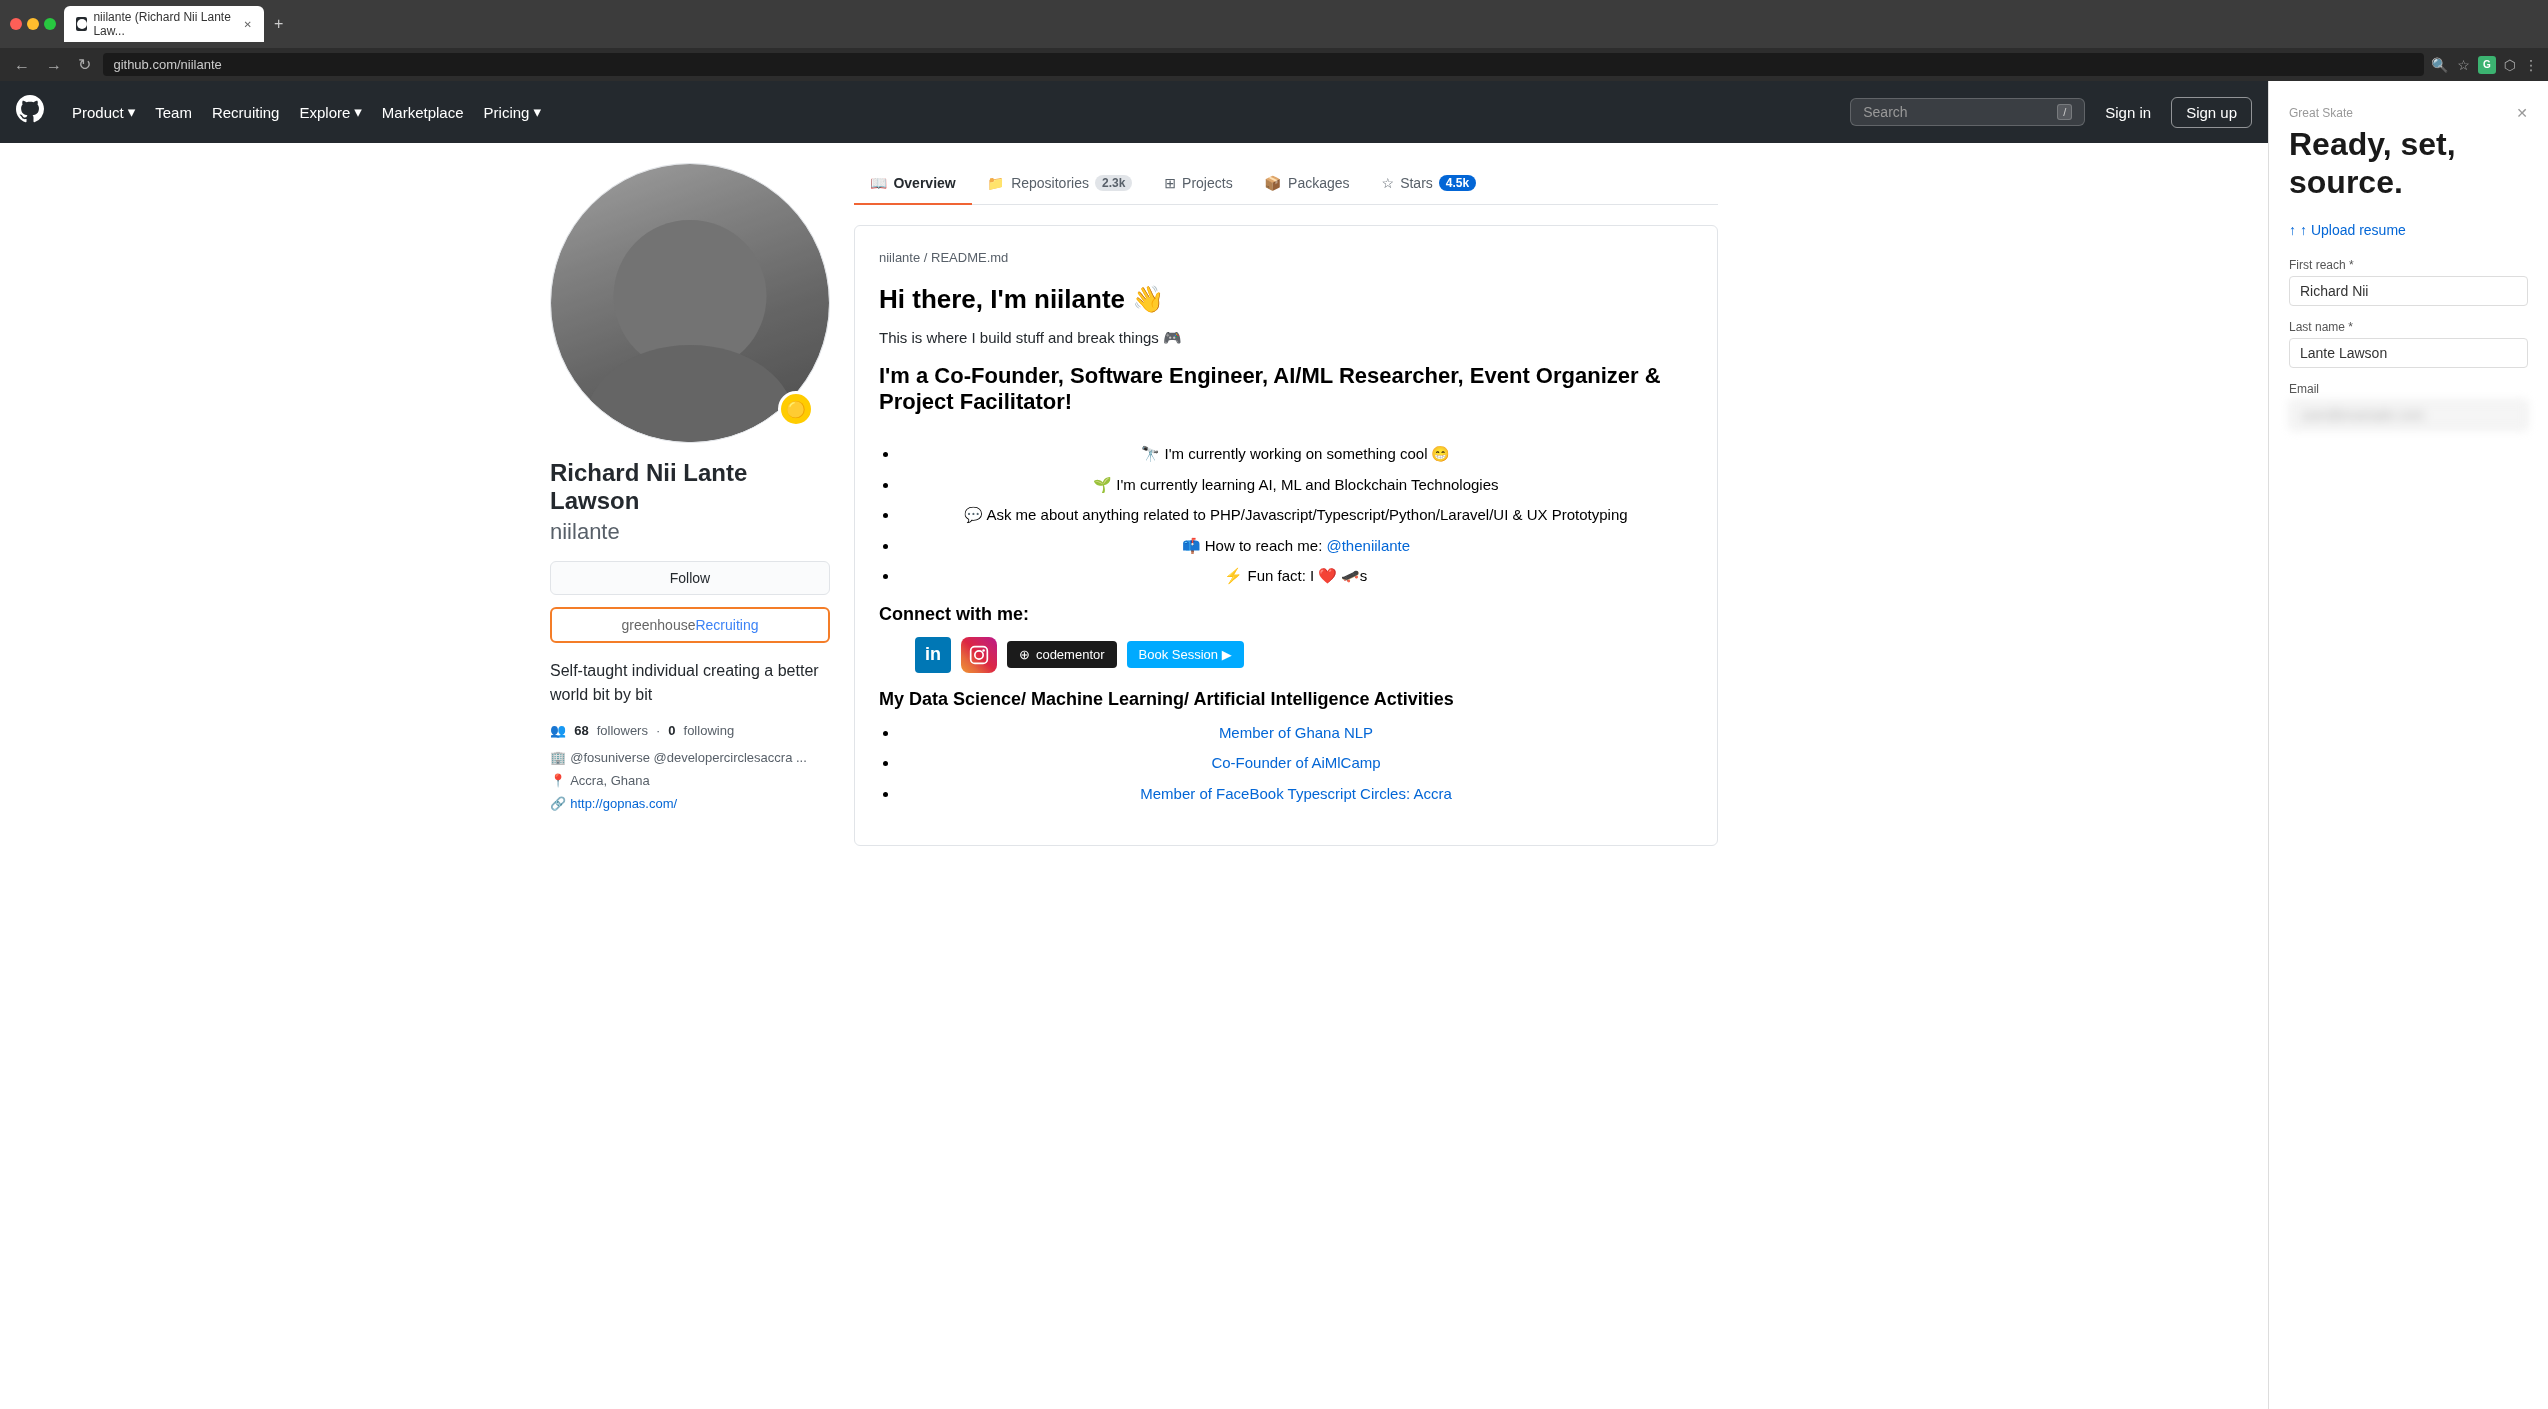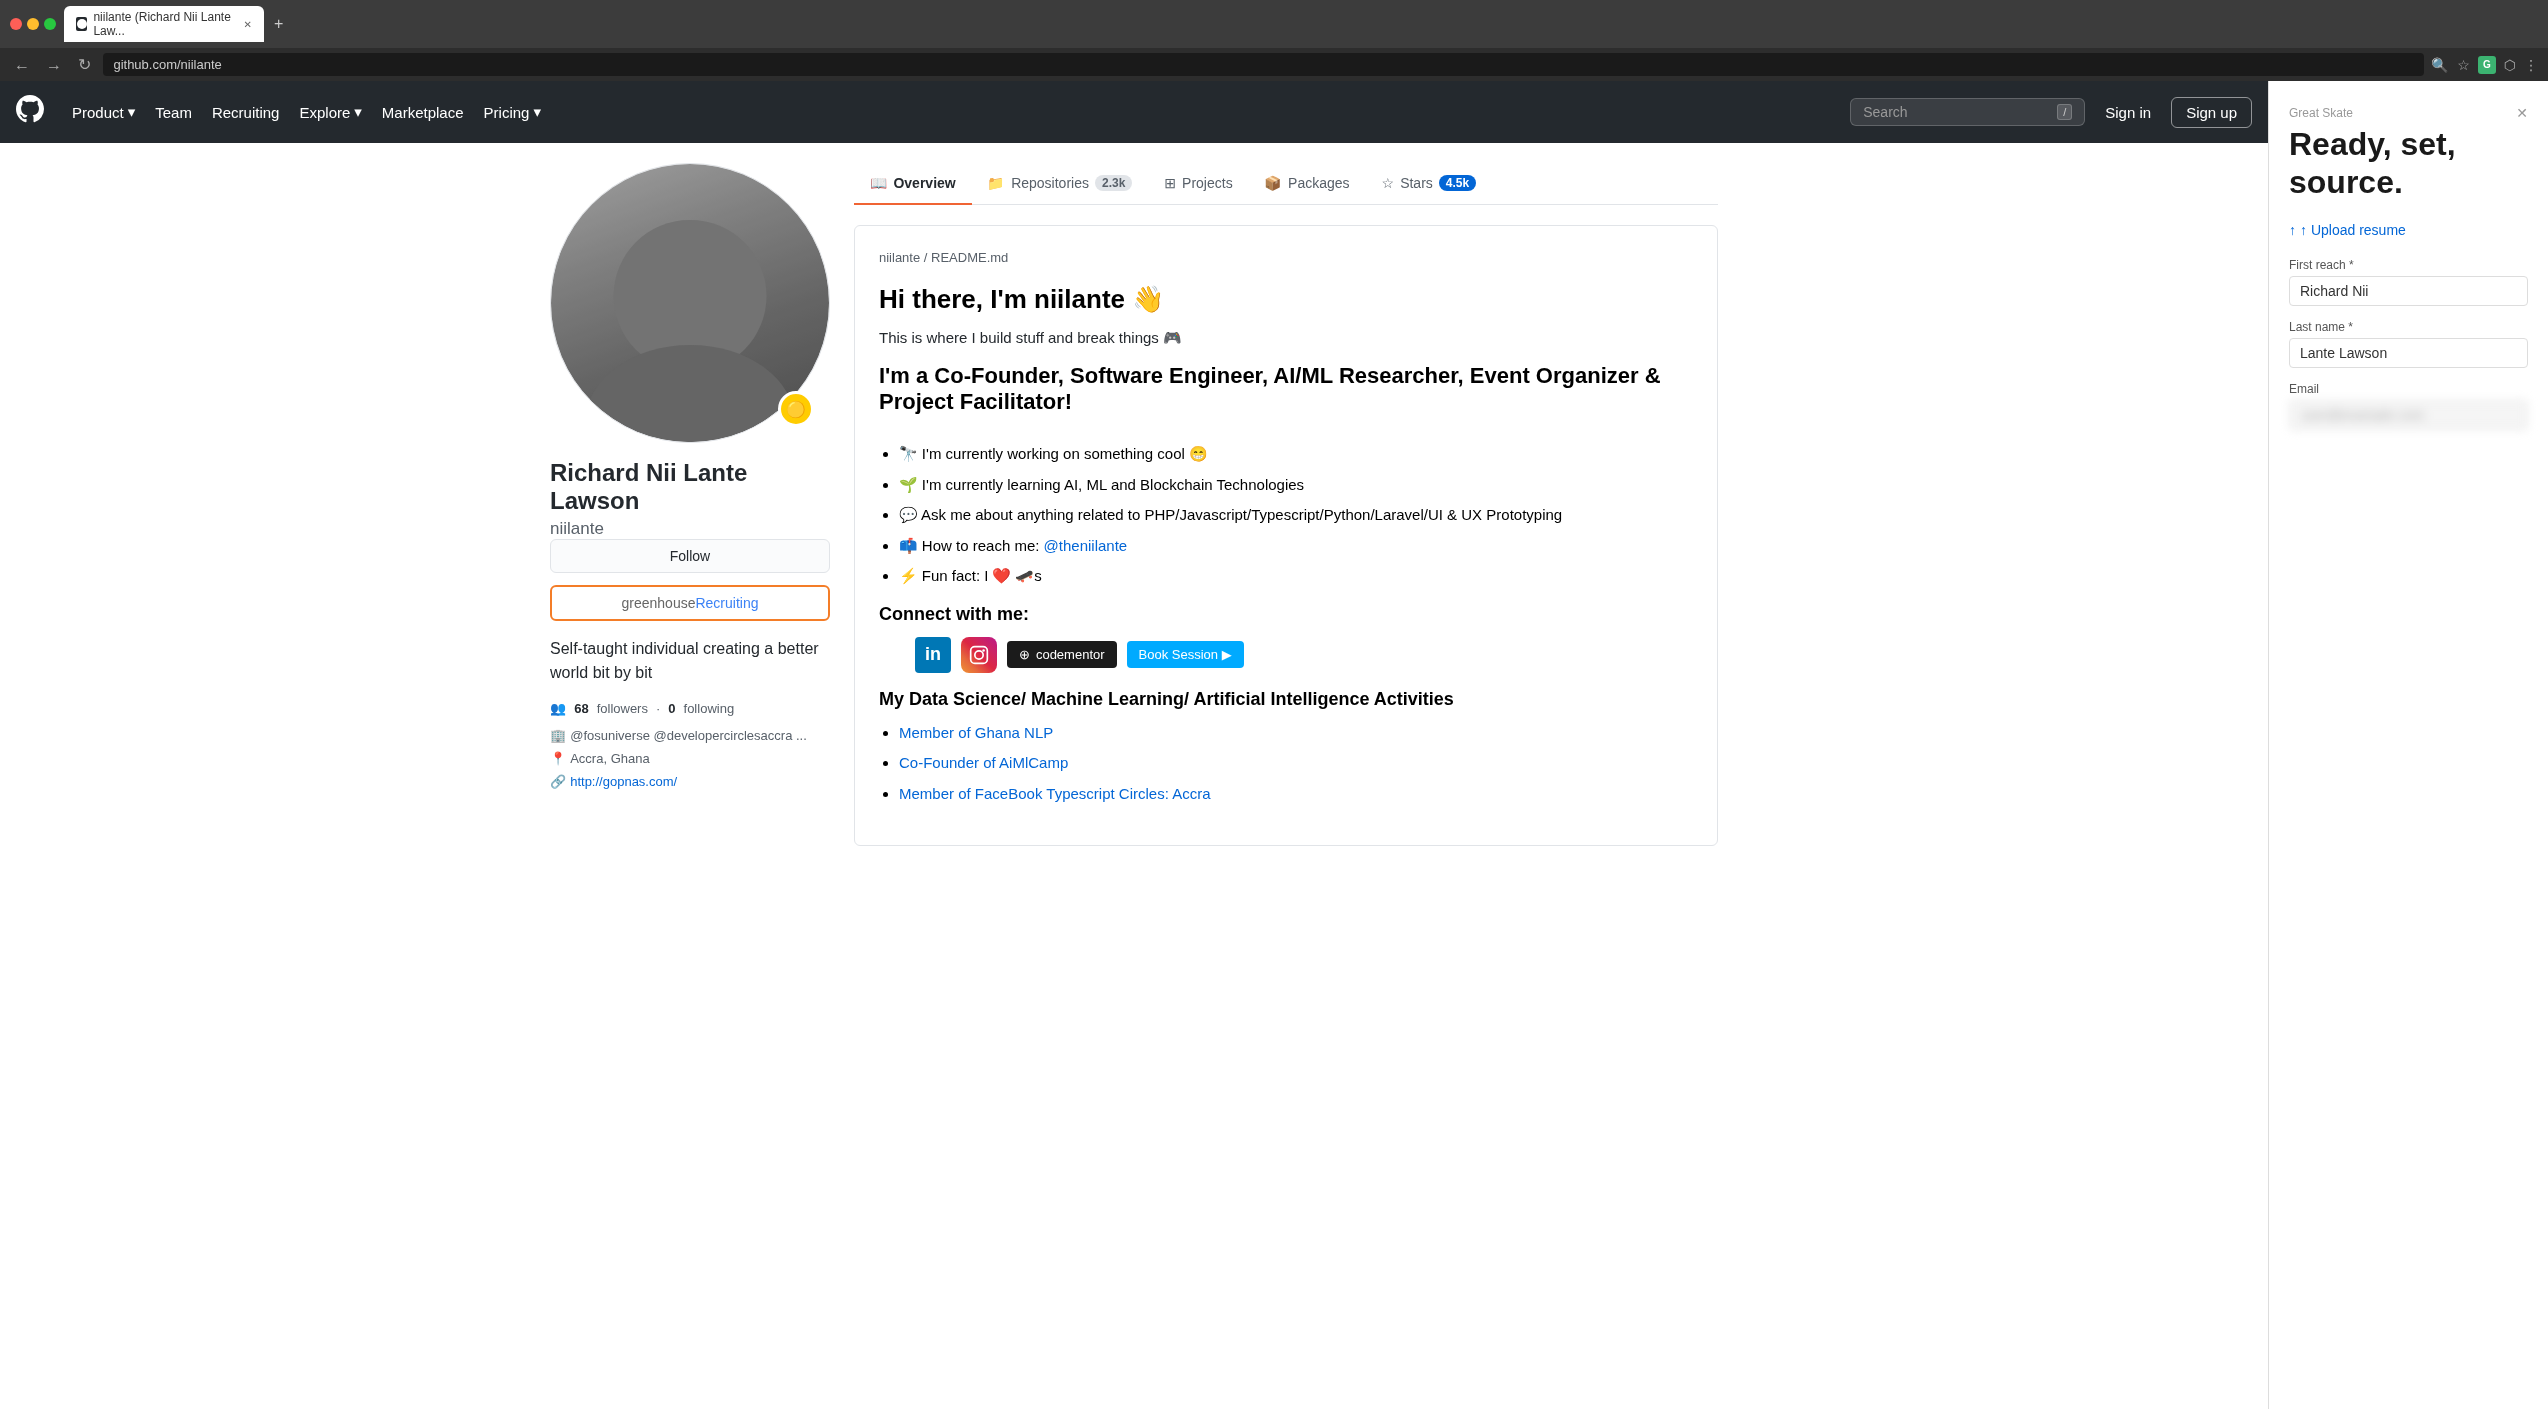--- a/index.html
+++ b/index.html
@@ -43,21 +43,21 @@
     .profile-sidebar { width: 280px; flex-shrink: 0; }
     .profile-main { flex: 1; min-width: 0; }
 
     
     .avatar-wrapper { position: relative; margin-bottom: 16px; }
     .avatar-circle { width: 280px; height: 280px; border-radius: 50%; overflow: hidden; border: 1px solid #e1e4e8; background: #ccc; display: flex; align-items: center; justify-content: center; }
     .avatar-badge { position: absolute; bottom: 16px; right: 16px; width: 36px; height: 36px; background: #ffcc00; border-radius: 50%; border: 3px solid white; display: flex; align-items: center; justify-content: center; font-size: 16px; }
 
     
     .profile-name { font-size: 24px; font-weight: 600; color: #24292e; margin-bottom: 4px; }
-    .profile-username { font-size: 17px; font-weight: 300; color: #586069; }
+    .profile-username { font-size: 22px; font-weight: 300; color: #586069; margin-bottom: 16px; }
     .follow-btn { width: 100%; padding: 8px 16px; border: 1px solid #e1e4e8; border-radius: 6px; background: #fafbfc; color: #24292e; font-size: 14px; font-weight: 500; cursor: pointer; margin-bottom: 12px; }
     .greenhouse-btn { width: 100%; padding: 8px 16px; border: 2px solid #f47d28; border-radius: 6px; background: #fff; color: #24292e; font-size: 14px; cursor: pointer; margin-bottom: 16px; text-align: center; }
     .greenhouse-btn .g-gray { color: #666; }
     .greenhouse-btn .g-green { color: #3b82f6; font-weight: 500; }
 
     .profile-bio { font-size: 16px; color: #24292e; margin-bottom: 16px; line-height: 1.5; }
     .profile-stats { display: flex; gap: 8px; align-items: center; font-size: 13px; color: #586069; margin-bottom: 12px; }
     .profile-stats a { color: #24292e; font-weight: 600; text-decoration: none; }
     .profile-orgs { font-size: 13px; color: #586069; margin-bottom: 8px; display: flex; align-items: center; gap: 4px; }
     .profile-location { font-size: 13px; color: #586069; margin-bottom: 8px; display: flex; align-items: center; gap: 4px; }
@@ -71,21 +71,21 @@
     .tab-count.blue { background: #0366d6; color: white; }
 
     
     .readme-card { border: 1px solid #e1e4e8; border-radius: 6px; padding: 24px; background: #fff; }
     .readme-path { font-size: 13px; color: #586069; margin-bottom: 16px; }
     .readme-h1 { font-size: 26px; font-weight: 600; margin-bottom: 12px; line-height: 1.4; }
     .readme-p { font-size: 15px; color: #24292e; margin-bottom: 16px; }
     .readme-h2 { font-size: 22px; font-weight: 600; margin-bottom: 28px; margin-top: 16px; }
     .readme-h3 { font-size: 18px; font-weight: 600; margin-bottom: 12px; margin-top: 16px; }
     .readme-ul { padding-left: 20px; margin-bottom: 16px; }
-    .readme-ul li { margin-bottom: 8px; font-size: 15px; line-height: 1.5; }
+    .readme-ul li { margin-bottom: 8px; font-size: 15px; line-height: 1.5; text-align: center; }
     .readme-ul li a { color: #0366d6; text-decoration: none; }
     .connect-section { margin: 16px 0; }
     .connect-icons { display: flex; gap: 10px; align-items: center; margin-top: 10px; flex-wrap: wrap; padding-left: 36px; }
     .linkedin-icon { width: 36px; height: 36px; background: #0077b5; border-radius: 4px; display: flex; align-items: center; justify-content: center; color: white; font-weight: bold; font-size: 18px; }
     .instagram-icon { width: 36px; height: 36px; background: linear-gradient(45deg, #f09433, #e6683c, #dc2743, #cc2366, #bc1888); border-radius: 8px; display: flex; align-items: center; justify-content: center; color: white; font-size: 18px; }
     .codementor-badge { background: #1b1b1b; color: #fff; padding: 6px 12px; border-radius: 4px; font-size: 13px; display: flex; align-items: center; gap: 6px; }
     .book-btn { background: #0af; color: white; padding: 6px 12px; border-radius: 4px; font-size: 13px; cursor: pointer; display: flex; align-items: center; gap: 4px; }
 
     
     .greenhouse-sidebar { width: 280px; flex-shrink: 0; background: #fff; border-left: 1px solid #ddd; padding: 24px 20px; display: flex; flex-direction: column; height: 100vh; overflow-y: auto; }

